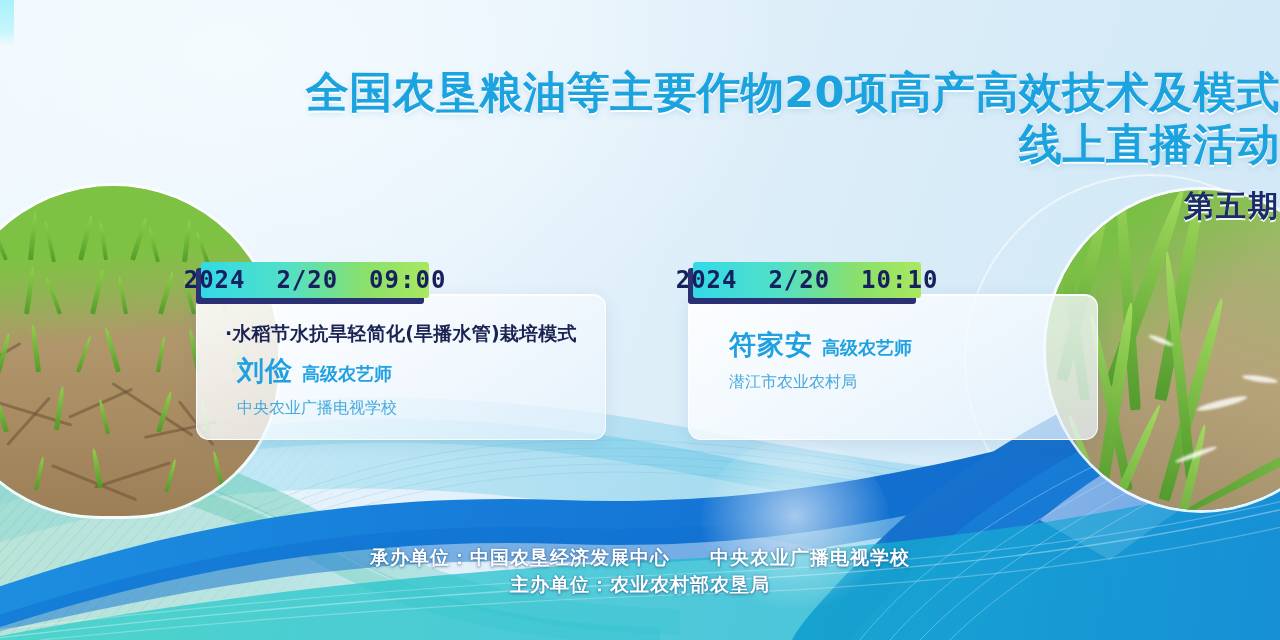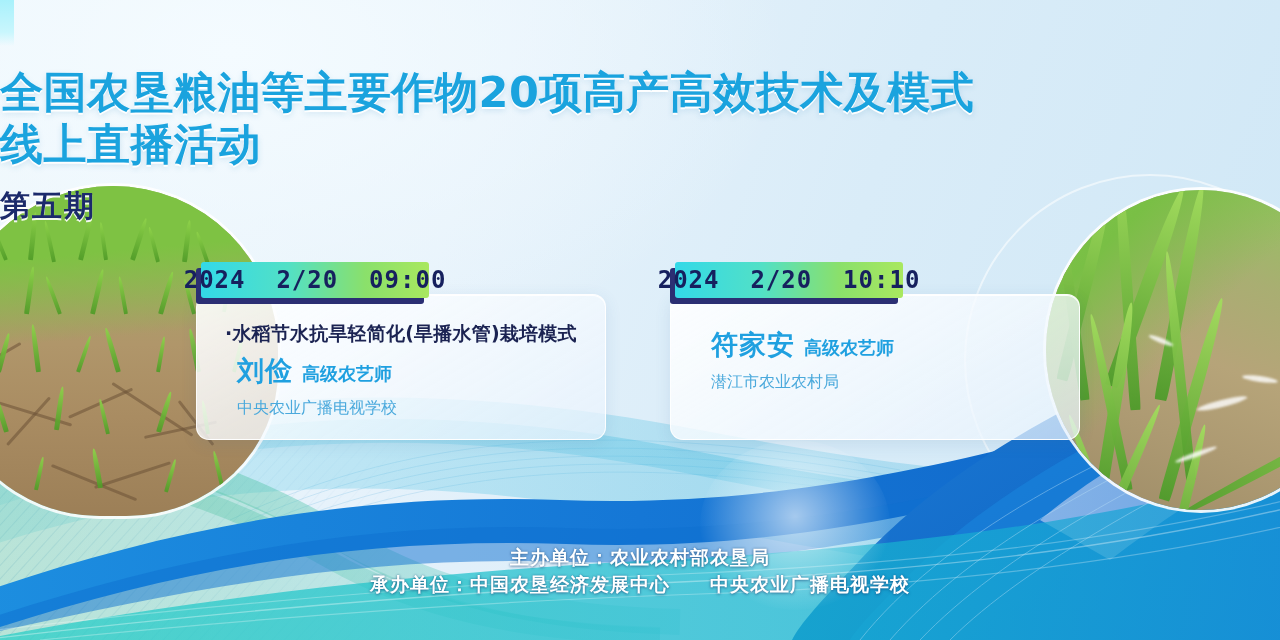--- a/index.html
+++ b/index.html
@@ -49,37 +49,37 @@
   
   .water{
     position:absolute;inset:0;
     background:
       linear-gradient(135deg,#7fc64a 0%,#79bf45 18%,rgba(121,191,69,0) 46%),
       linear-gradient(200deg,#8ec85a 0%,#a9ae72 30%,#b6a479 52%,#ad9a72 72%,#9d8b66 100%);
   }
   .rblade{position:absolute;background:linear-gradient(180deg,#a3dc5e,#4e9b2a);border-radius:55% 55% 8% 8%;transform-origin:50% 100%;opacity:.95;}
   .glint{position:absolute;background:rgba(255,255,255,.8);border-radius:50%;filter:blur(1px);}
   
-  .title-block{position:absolute;left:0;right:0;top:66px;text-align:left;}
+  .title-block{position:absolute;left:0;right:0;top:66px;text-align:right;}
   .title-line{
     font-family:"DejaVu Sans","Liberation Sans",sans-serif;
     font-weight:bold;font-size:43px;line-height:52px;letter-spacing:.5px;
     color:#1aa3de;
     text-shadow:0 2px 0 rgba(255,255,255,.95),0 3px 6px rgba(25,120,180,.18);
   }
   .subtitle{
     margin-top:16px;font-family:"DejaVu Sans","Liberation Sans",sans-serif;
     font-weight:bold;font-size:30px;color:#1b2a6b;letter-spacing:2px;
     text-shadow:0 2px 0 rgba(255,255,255,.9);
   }
   
   .cards{position:absolute;left:0;top:262px;width:1280px;height:190px;}
   .card{position:absolute;width:410px;}
   .card-1{left:196px;}
-  .card-2{left:670px;}
+  .card-2{left:688px;}
   .badge-wrap{position:relative;height:40px;z-index:3;}
   .badge-shadow{
     position:absolute;left:0;top:6px;width:228px;height:36px;
     background:#2b2f73;border-radius:3px;
   }
   .badge{
     position:absolute;left:5px;top:0;width:228px;height:36px;
     background:linear-gradient(90deg,#33d9e8 0%,#52e0c6 38%,#8ae06b 72%,#a9e85f 100%);
     border-radius:3px;display:flex;align-items:center;justify-content:center;
   }
@@ -330,17 +330,17 @@
           <span class="speaker-name">符家安</span>
           <span class="speaker-title">高级农艺师</span>
         </div>
         <div class="org">潜江市农业农村局</div>
       </div>
     </div>
 
   </div>
 
   <div class="footer">
+    <div class="footer-line">承办单位：中国农垦经济发展中心　　中央农业广播电视学校</div>
     <div class="footer-line">主办单位：农业农村部农垦局</div>
-    <div class="footer-line">承办单位：中国农垦经济发展中心　　中央农业广播电视学校</div>
   </div>
 
 </div>
 
 </body></html>

